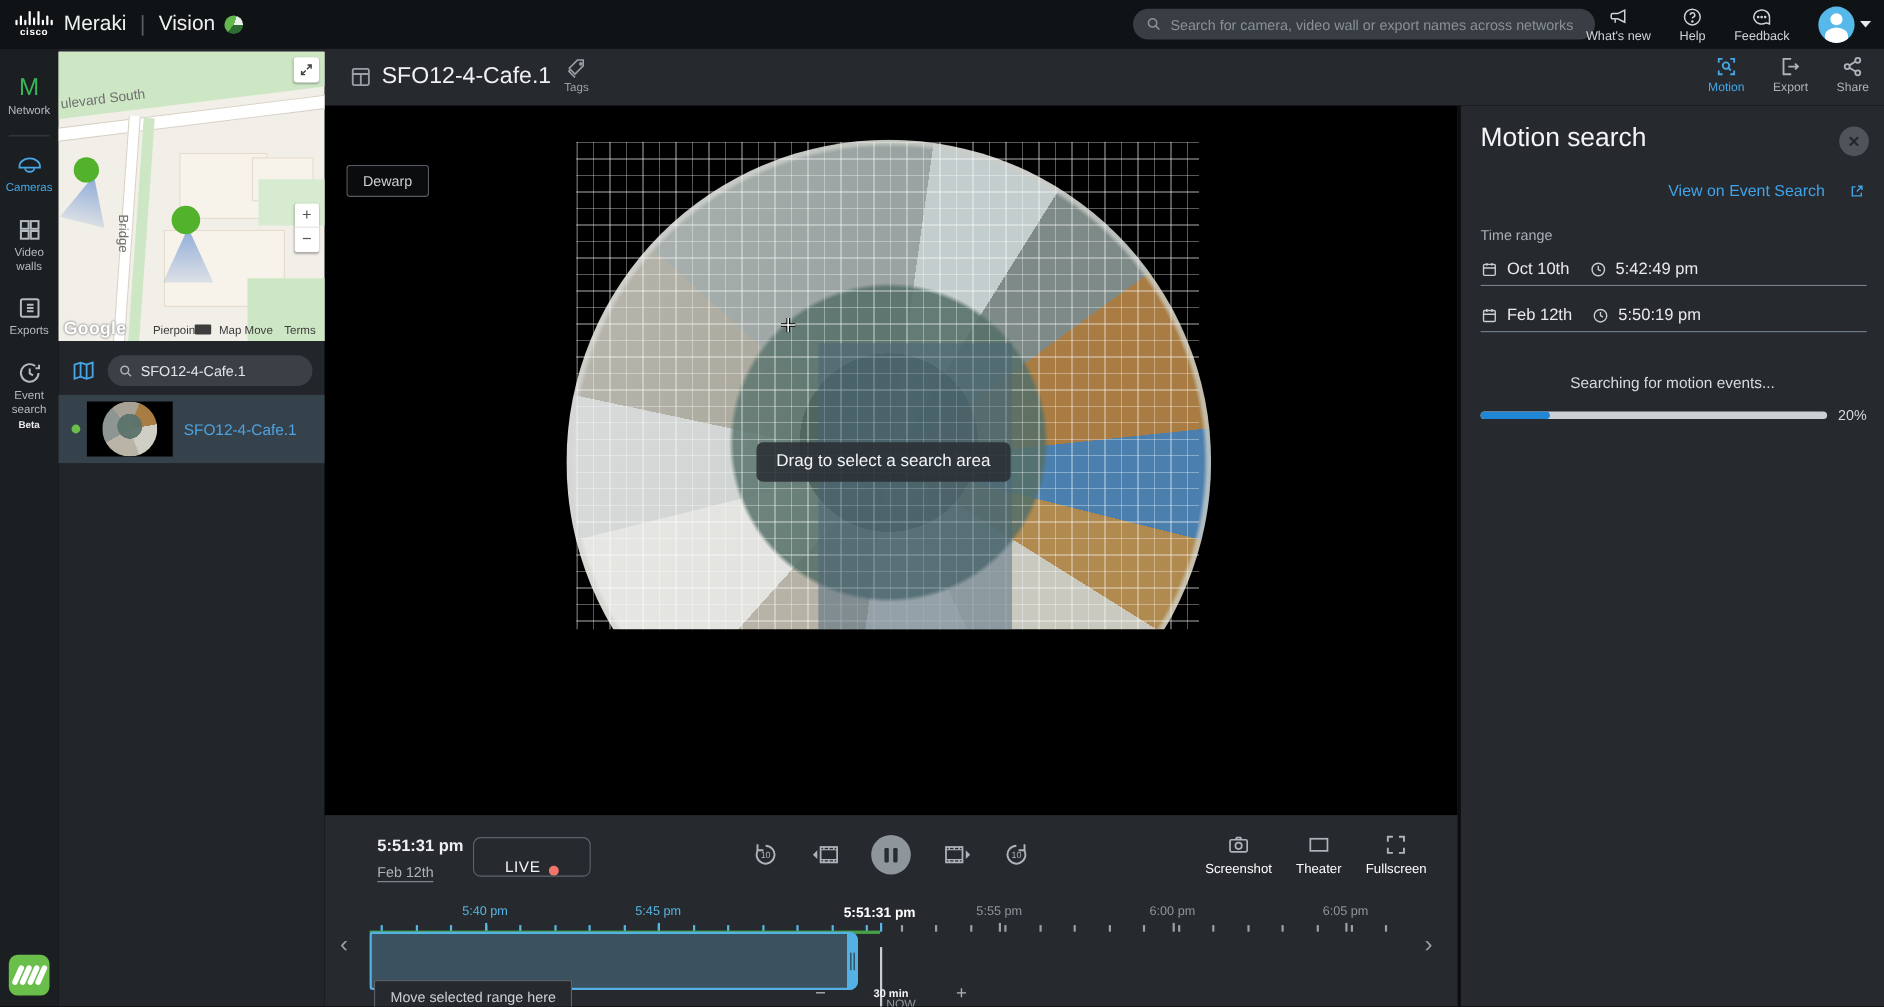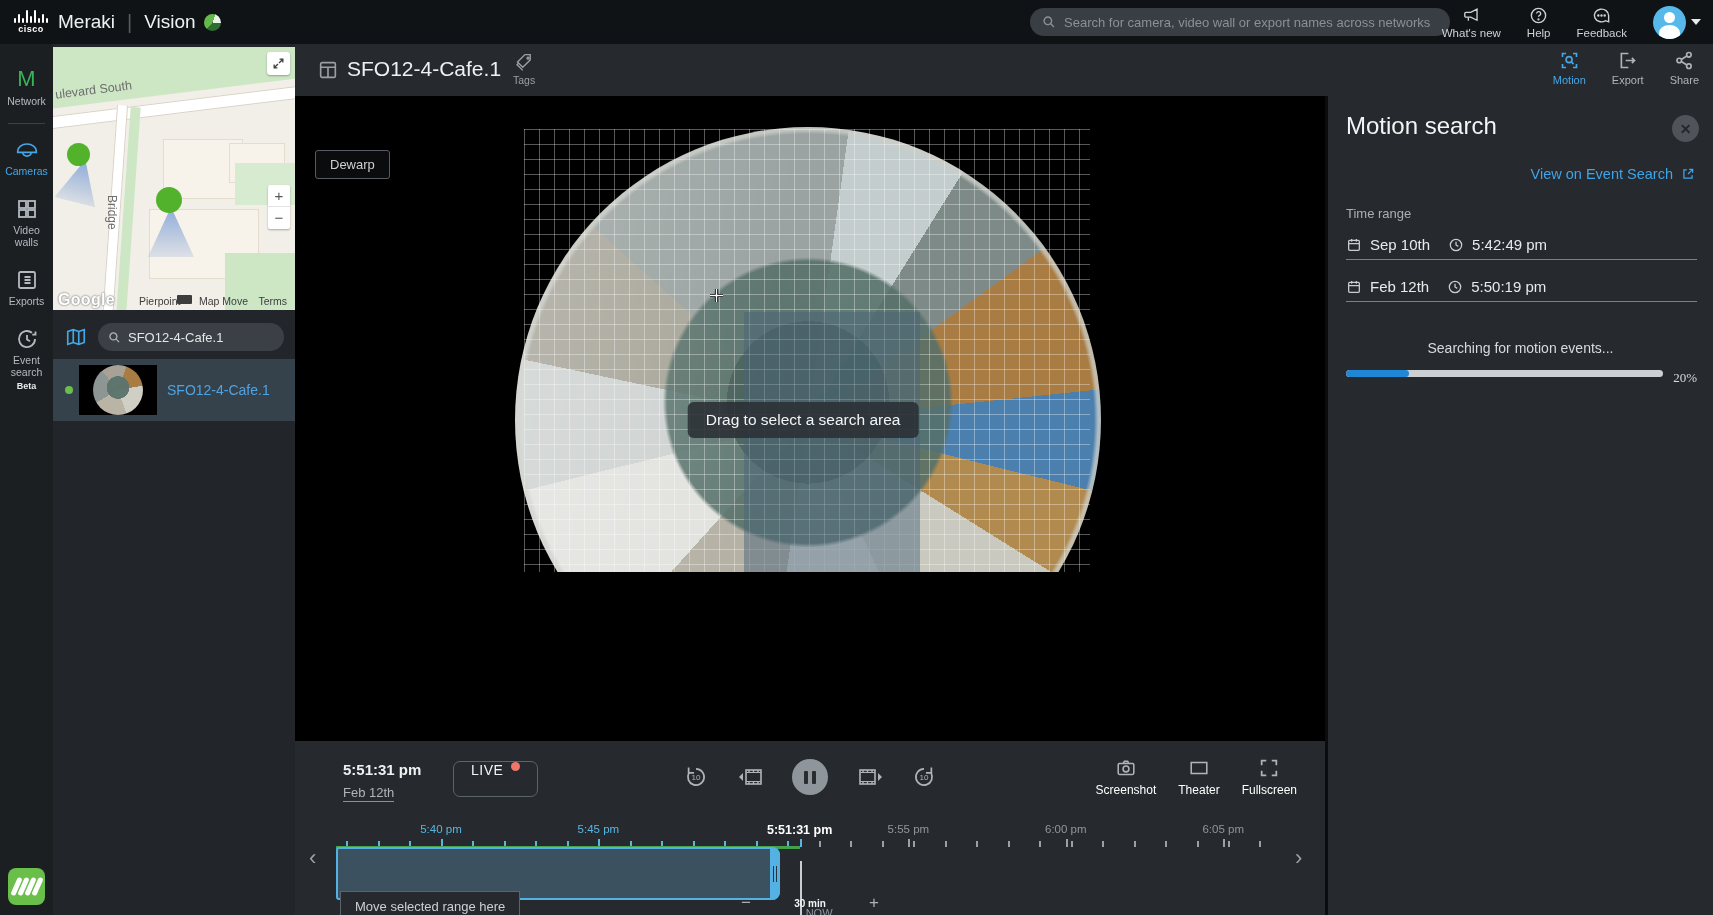--- a/index.html
+++ b/index.html
@@ -119,39 +119,39 @@
   .drag-tip { position:absolute; left:50%; top:306px; transform:translateX(-53%); background:rgba(42,47,52,0.88);
     border-radius:6px; padding:9px 18px; color:#f2f4f5; font-size:15.5px; white-space:nowrap; }
   .crosshair { position:absolute; left:414px; top:192px; color:#fff; }
 
   
   #rightpanel { position:absolute; left:1325px; top:96px; width:388px; height:819px; background:#26292d;
     border-left:3px solid #0a0c0d; z-index:20; }
   .rp-title { position:absolute; left:18px; top:16px; color:#f2f4f5; font-size:24px; }
   .rp-close { position:absolute; right:14px; top:19px; width:27px; height:27px; border-radius:50%; background:#4e5459;
     color:#23262a; font-size:14px; font-weight:bold; display:flex; align-items:center; justify-content:center; cursor:pointer; }
-  .rp-viewlink { position:absolute; right:18px; top:70px; color:#3fa4e8; font-size:14.5px; display:flex; align-items:center; gap:8px; cursor:pointer; }
+  .rp-viewlink { position:absolute; right:18px; top:70px; color:#3fa4e8; font-size:14.5px; display:flex; align-items:center; gap:22px; cursor:pointer; }
   .rp-trlabel { position:absolute; left:18px; top:110px; color:#a9b0b5; font-size:13px; }
   .rp-daterow { position:absolute; left:18px; right:16px; height:30px; display:flex; align-items:center; gap:8px;
     color:#e8eaeb; font-size:15px; border-bottom:1px solid #76828c; cursor:pointer; }
   .rp-daterow .ico { color:#c9ced2; display:flex; }
   .rp-daterow .t2 { margin-left:10px; }
   .rp-status { position:absolute; left:0; right:0; top:244px; text-align:center; color:#d7dadc; font-size:14px; }
-  .rp-progress { position:absolute; left:18px; right:16px; top:274px; display:flex; align-items:flex-start; gap:10px;font-family:Liberation Serif, serif; }
+  .rp-progress { position:absolute; left:18px; right:16px; top:274px; display:flex; align-items:center; gap:10px; }
   .rp-track { flex:1; height:7px; background:#ccd0d3; border-radius:4px; overflow:hidden; }
   .rp-fill { height:100%; background:#2086d6; border-radius:4px; }
   .rp-pct { color:#d7dadc; font-size:13px; }
 
   
   #bottombar { position:absolute; left:295px; top:741px; width:1030px; height:174px; background:#26292d; overflow:hidden; z-index:20; }
   .pb-time { position:absolute; left:48px; top:20px; }
   .pb-time .t { color:#eef0f1; font-size:15px; font-weight:bold; }
   .pb-time .d { color:#aeb5ba; font-size:13px; margin-top:7px; border-bottom:1px solid #8a9298; display:inline-block; padding-bottom:1px; cursor:pointer; }
-  .live-btn { position:absolute; left:158px; top:20px; height:36px; padding:0 17px; border:1px solid #5c646b; border-radius:7px;
-    display:flex; align-items:flex-start; gap:8px; color:#f2f4f5; font-size:14px; letter-spacing:.5px; cursor:pointer; background:transparent; }
+  .live-btn { position:absolute; left:135px; top:20px; height:36px; padding:0 28px; border:1px solid #5c646b; border-radius:7px;
+    display:flex; align-items:flex-end; gap:8px; color:#f2f4f5; font-size:14px; letter-spacing:.5px; cursor:pointer; background:transparent; }
   .live-dot { width:9px; height:9px; border-radius:50%; background:#f2756b; }
   .pb-controls { position:absolute; left:388px; top:18px; width:254px; display:flex; align-items:center; justify-content:space-between; color:#aeb4b9; }
   .pb-controls .cbtn { cursor:pointer; display:flex; align-items:center; justify-content:flex-start; }
   .pause-btn { width:36px; height:36px; border-radius:50%; background:#8f969b; display:flex; align-items:center; justify-content:center; gap:4px; cursor:pointer; }
   .pause-btn i { width:4px; height:13px; background:#2a2d30; border-radius:1px; display:block; }
   .pb-actions { position:absolute; right:28px; top:16px; display:flex; gap:22px; }
   .pb-act { display:flex; flex-direction:column; align-items:center; gap:4px; color:#aeb4b9; cursor:pointer; }
   .pb-act .lbl { font-size:12px; color:#ffffff; }
 
   .tl-chevron { position:absolute; top:106px; color:#9aa0a5; font-size:22px; cursor:pointer; line-height:1; }
@@ -448,21 +448,21 @@
     </span>
   </div>
   <span class="rp-trlabel">Time range</span>
   <div class="rp-daterow" style="top:134px;">
     <span class="ico">
       <svg width="16" height="16" viewBox="0 0 24 24" fill="none" stroke="currentColor" stroke-width="1.9">
           <rect x="4" y="5" width="16" height="15" rx="1.5"></rect>
           <path d="M4 10h16M8.5 3v4M15.5 3v4"></path>
         </svg>
     </span>
-    <span>Sep 10th</span>
+    <span>Oct 10th</span>
     <span class="ico t2">
       <svg width="16" height="16" viewBox="0 0 24 24" fill="none" stroke="currentColor" stroke-width="1.9">
           <circle cx="12" cy="12" r="8.5"></circle>
           <path d="M12 7v5l3.4 2"></path>
         </svg>
     </span>
     <span>5:42:49 pm</span>
   </div>
   <div class="rp-daterow" style="top:176px;">
     <span class="ico">

